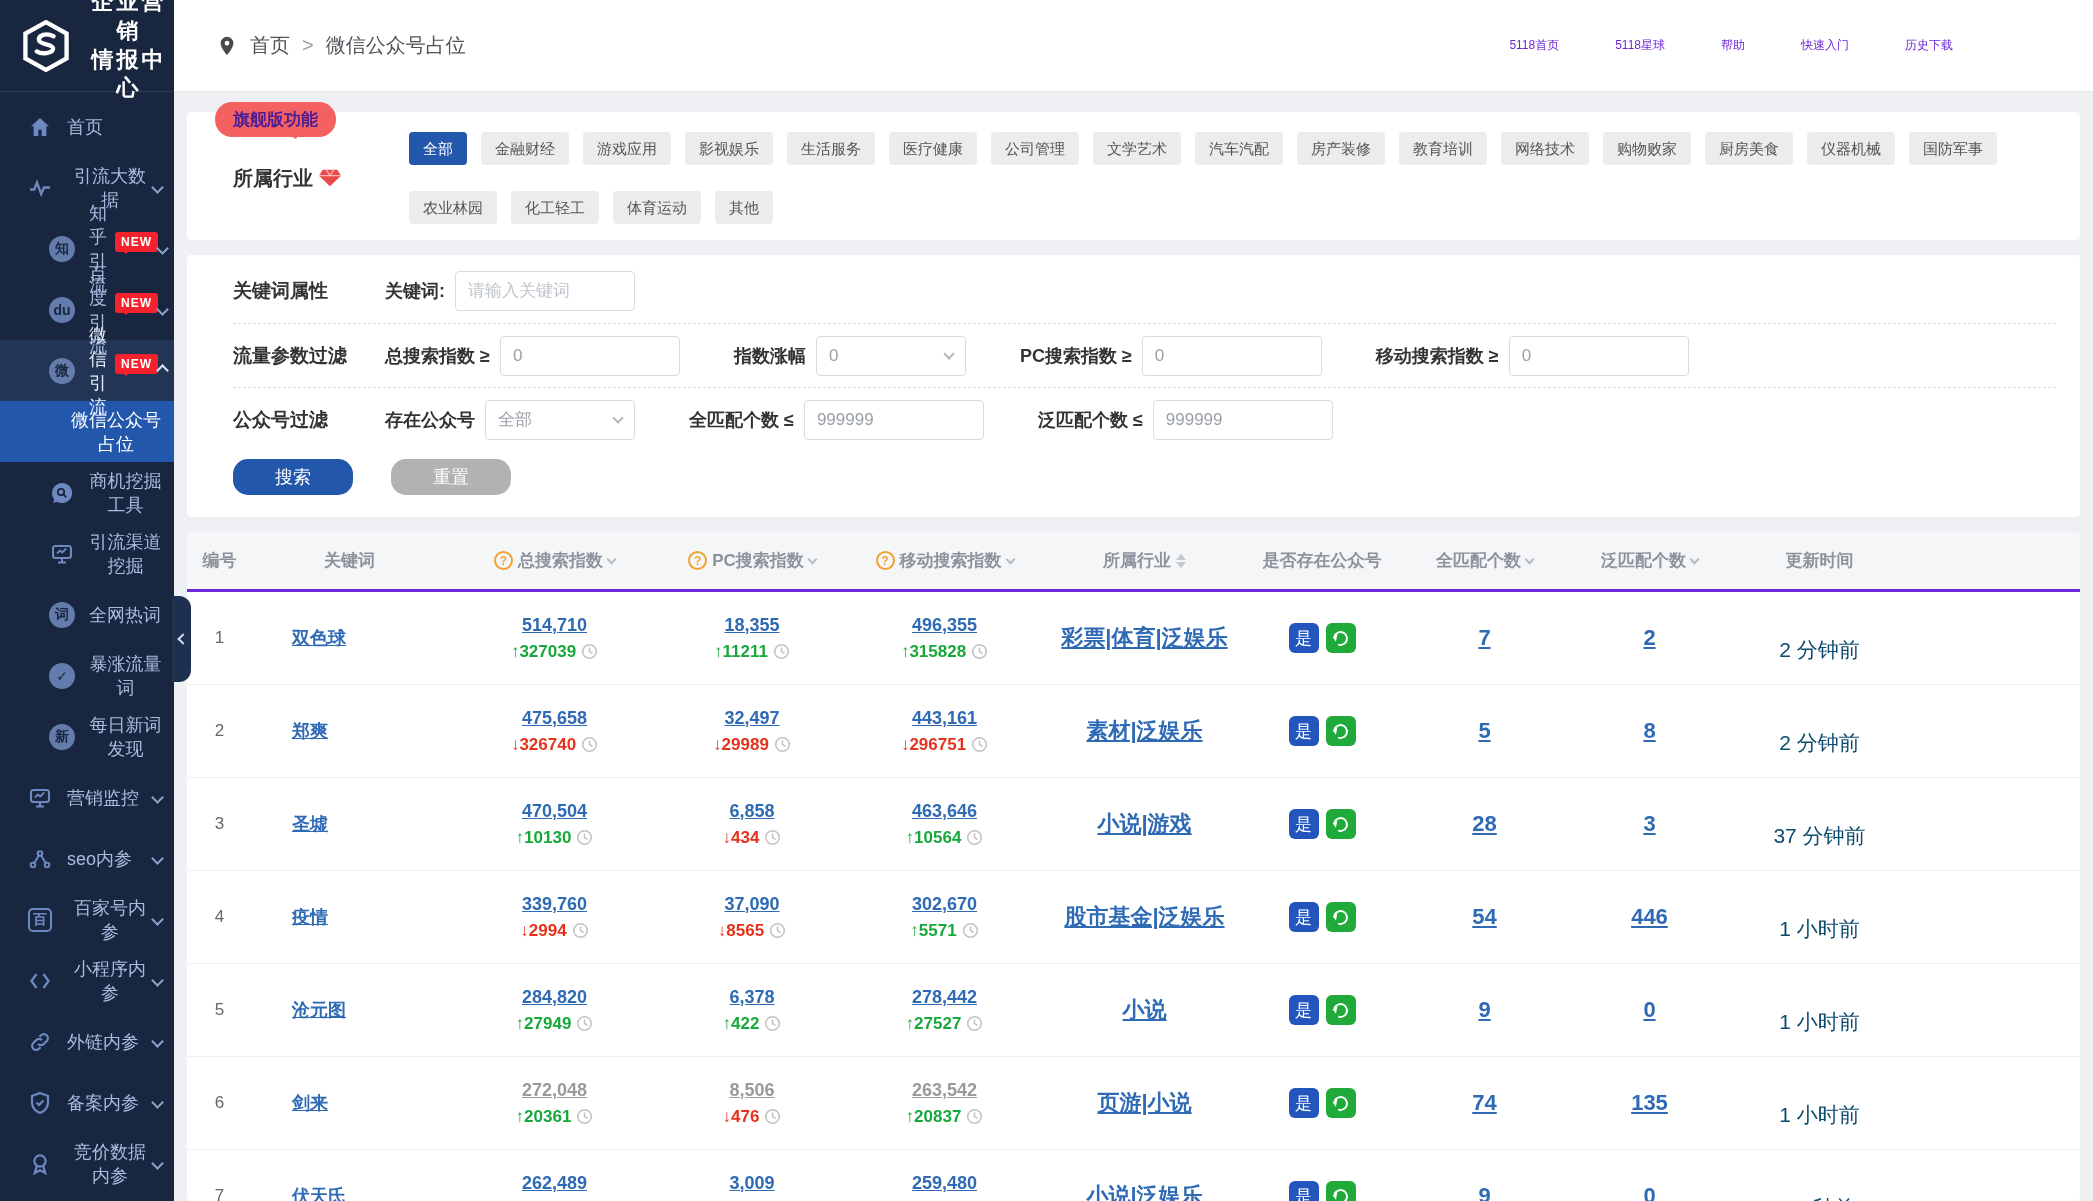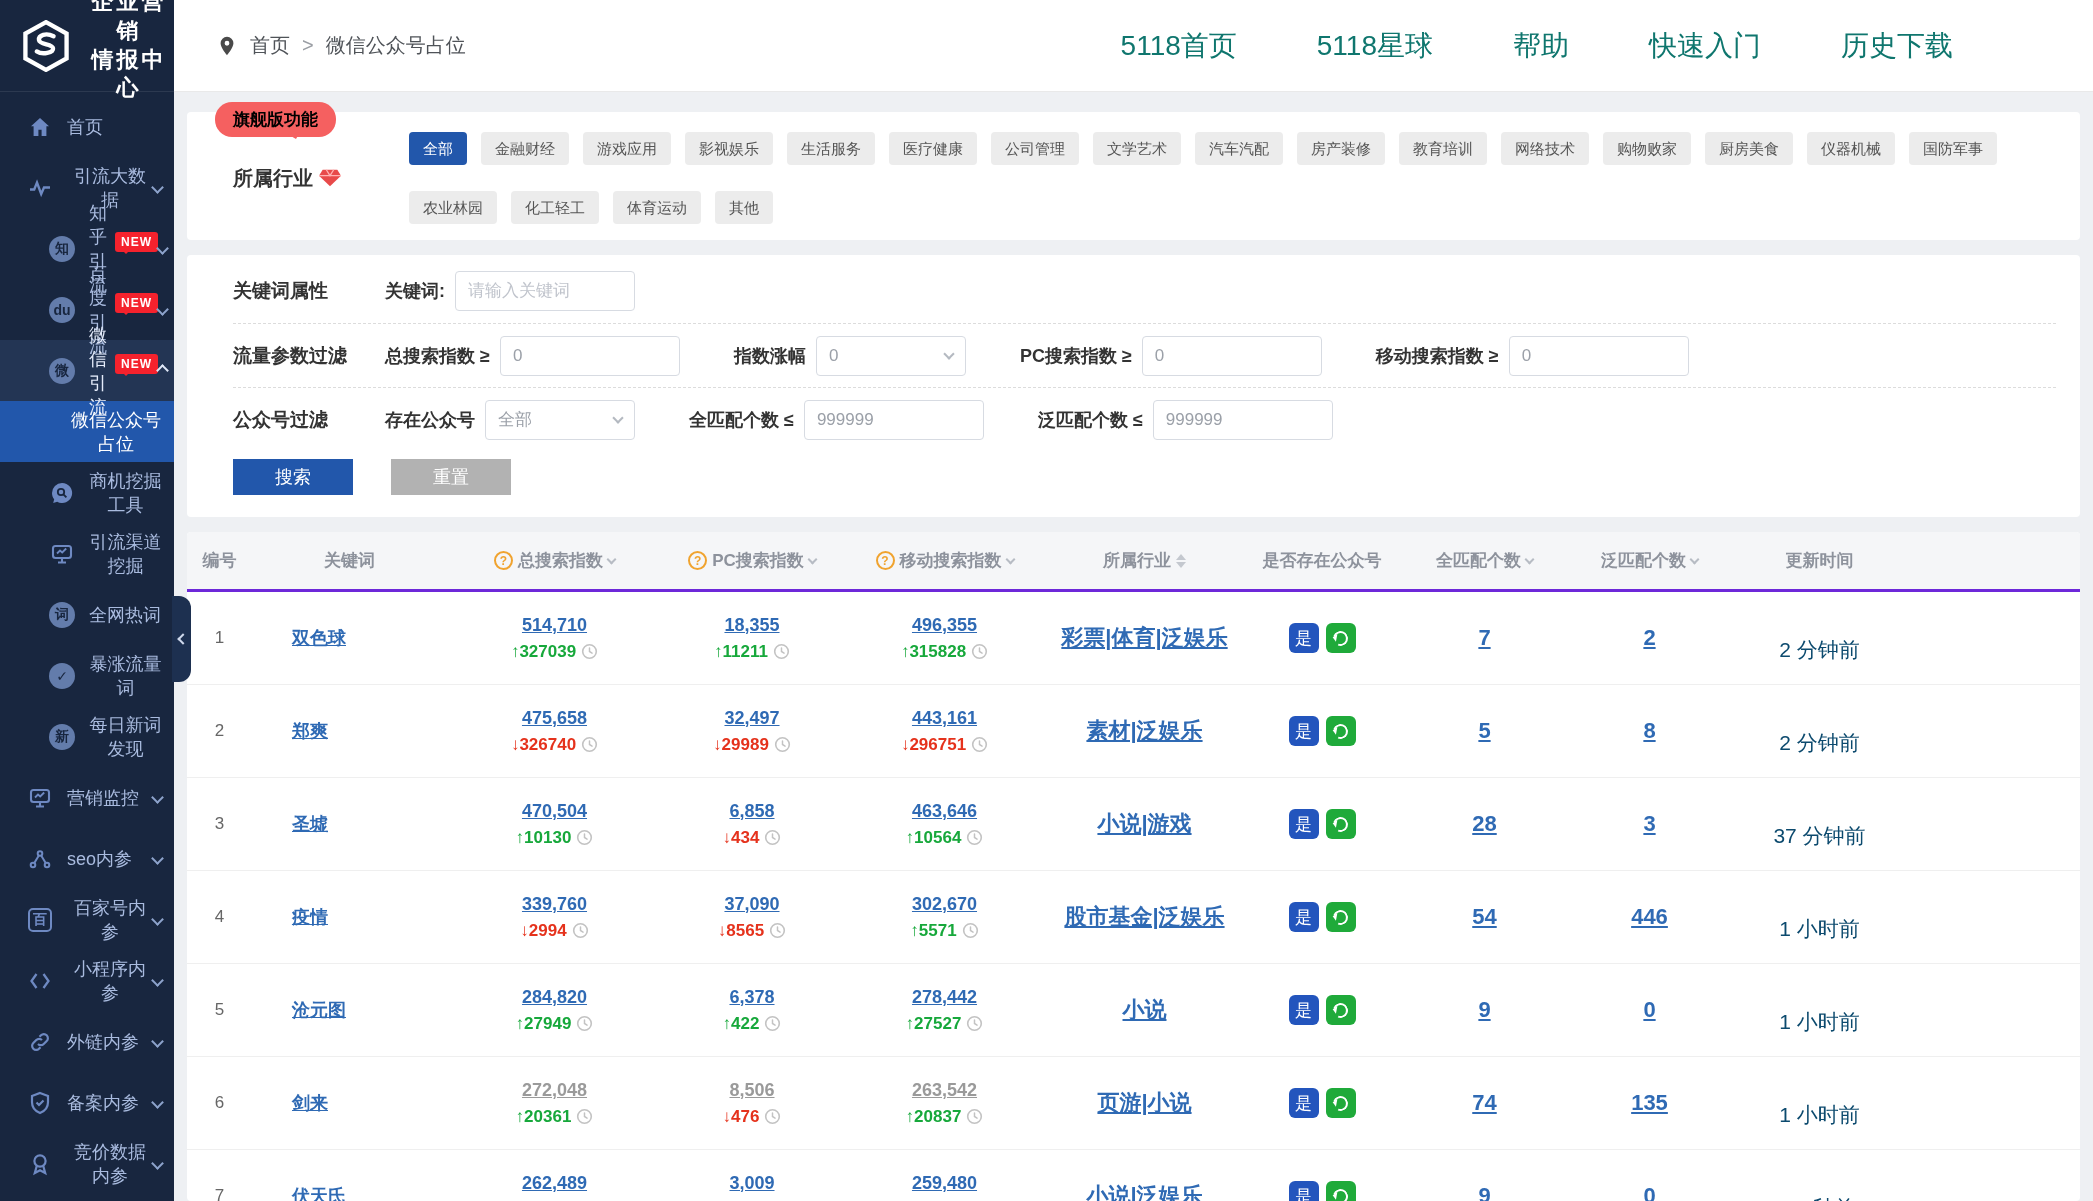--- a/index.html
+++ b/index.html
@@ -34,50 +34,50 @@
   .nav-item.active .chev,.nav-item.parent-active .chev{border-color:#dfe8f8;}
   .collapse-tab{position:absolute;right:-17px;top:596px;width:19px;height:86px;background:#1d3050;border-radius:0 12px 12px 0;display:flex;align-items:center;justify-content:center;cursor:pointer;}
   .chev-left{width:8px;height:8px;border-left:2px solid #cfd9ec;border-bottom:2px solid #cfd9ec;transform:rotate(45deg);margin-left:3px;}
 
   
   .main{flex:1;display:flex;flex-direction:column;min-width:0;}
   .topbar{height:92px;flex-shrink:0;background:#fff;display:flex;align-items:center;padding:0 140px 0 42px;border-bottom:1px solid #e9e9e9;}
   .breadcrumb{display:flex;align-items:center;gap:12px;font-size:20px;color:#4f5358;}
   .breadcrumb .pin{width:22px;height:22px;}
   .crumb-sep{color:#9a9ea4;}
-  .topnav{margin-left:auto;display:flex;gap:80px;font-size:28px;color:#0f766e;}
+  .topnav{margin-left:auto;display:flex;gap:56px;font-size:12px;color:#6d28d9;}
   .topnav span{cursor:pointer;white-space:nowrap;}
 
   .content{flex:1;overflow:hidden;padding:20px 13px 0 13px;display:flex;flex-direction:column;}
   .card{background:#fff;border-radius:4px;margin-bottom:15px;}
 
   
   .industry-card{position:relative;min-height:104px;display:flex;align-items:center;padding:20px 24px 16px 46px;}
-  .ribbon{position:absolute;top:-10px;left:28px;background:#f56060;color:#000000;font-size:17px;font-weight:bold;padding:6px 18px;border-radius:17px;}
+  .ribbon{position:absolute;top:-10px;left:28px;background:#f56060;color:#4c1d95;font-size:17px;font-weight:bold;padding:6px 18px;border-radius:17px;}
   .ribbon::after{content:"";position:absolute;left:62%;bottom:-8px;border:6px solid transparent;border-top-color:#f56060;transform:rotate(-15deg);}
   .industry-label{font-size:20px;font-weight:bold;color:#333;width:150px;flex-shrink:0;display:flex;align-items:center;gap:6px;}
   .industry-label svg{width:22px;height:20px;}
   .tags{display:flex;flex-wrap:wrap;row-gap:13px;align-items:center;margin-left:26px;flex:1;min-width:0;}
   .tag{background:#ececec;color:#555;font-size:15px;line-height:1;padding:9px 14px;border-radius:4px;margin-right:14px;cursor:pointer;white-space:nowrap;}
   .tag.active{background:var(--accent);color:#fff;}
   .tag-break{flex-basis:100%;height:0;}
 
   
   .filter-card{padding:4px 24px 12px 46px;}
   .frow{display:flex;align-items:center;min-height:64px;}
   .frow.sep{border-top:1px dashed #dcdcdc;}
   .flabel{font-size:19px;font-weight:bold;color:#333;width:152px;flex-shrink:0;}
   .ffield{display:flex;align-items:center;margin-right:54px;}
   .ffield .flb{font-size:18px;font-weight:bold;color:#333;margin-right:10px;white-space:nowrap;}
   .finput{width:180px;height:40px;border:1px solid #d7dbe2;border-radius:4px;padding:0 12px;font-size:17px;color:#9ba0a8;outline:none;font-family:inherit;background:#fff;}
   .finput::placeholder{color:#c0c4cc;}
   .fselect{width:150px;height:40px;border:1px solid #d7dbe2;border-radius:4px;display:flex;align-items:center;justify-content:space-between;padding:0 12px;font-size:17px;color:#9ba0a8;cursor:pointer;background:#fff;}
   .sel-chev{width:8px;height:8px;border-right:2px solid #b4b9c1;border-bottom:2px solid #b4b9c1;transform:rotate(45deg);margin-top:-4px;}
   .btn-row{display:flex;gap:38px;padding:8px 0 10px 0;}
-  .btn{width:120px;height:36px;border:none;border-radius:0;font-size:18px;color:#fff;cursor:pointer;font-family:inherit;}
+  .btn{width:120px;height:36px;border:none;border-radius:15px;font-size:18px;color:#fff;cursor:pointer;font-family:inherit;}
   .btn.search{background:var(--accent);}
   .btn.reset{background:#b2b2b2;}
 
   
   .table-card{flex:1;overflow:hidden;margin-bottom:0;--cols:65px 195px 215px 180px 205px 195px 160px 165px 165px 175px 1fr;}
   .thead{display:grid;grid-template-columns:var(--cols);height:60px;align-items:center;background:#f5f6f8;border-bottom:3px solid #6d28d9;}
   .th{display:flex;align-items:center;justify-content:center;gap:5px;font-size:17px;font-weight:bold;color:#8d929c;cursor:pointer;white-space:nowrap;}
   .help-icon{width:19px;height:19px;border:2px solid #f0a32f;border-radius:50%;color:#f0a32f;font-size:12px;font-weight:bold;display:inline-flex;align-items:center;justify-content:center;flex-shrink:0;}
   .sort-down{width:7px;height:7px;border-right:2px solid #b7bcc4;border-bottom:2px solid #b7bcc4;transform:rotate(45deg);margin-top:-3px;}
   .sort-both{display:inline-flex;flex-direction:column;gap:2px;}

